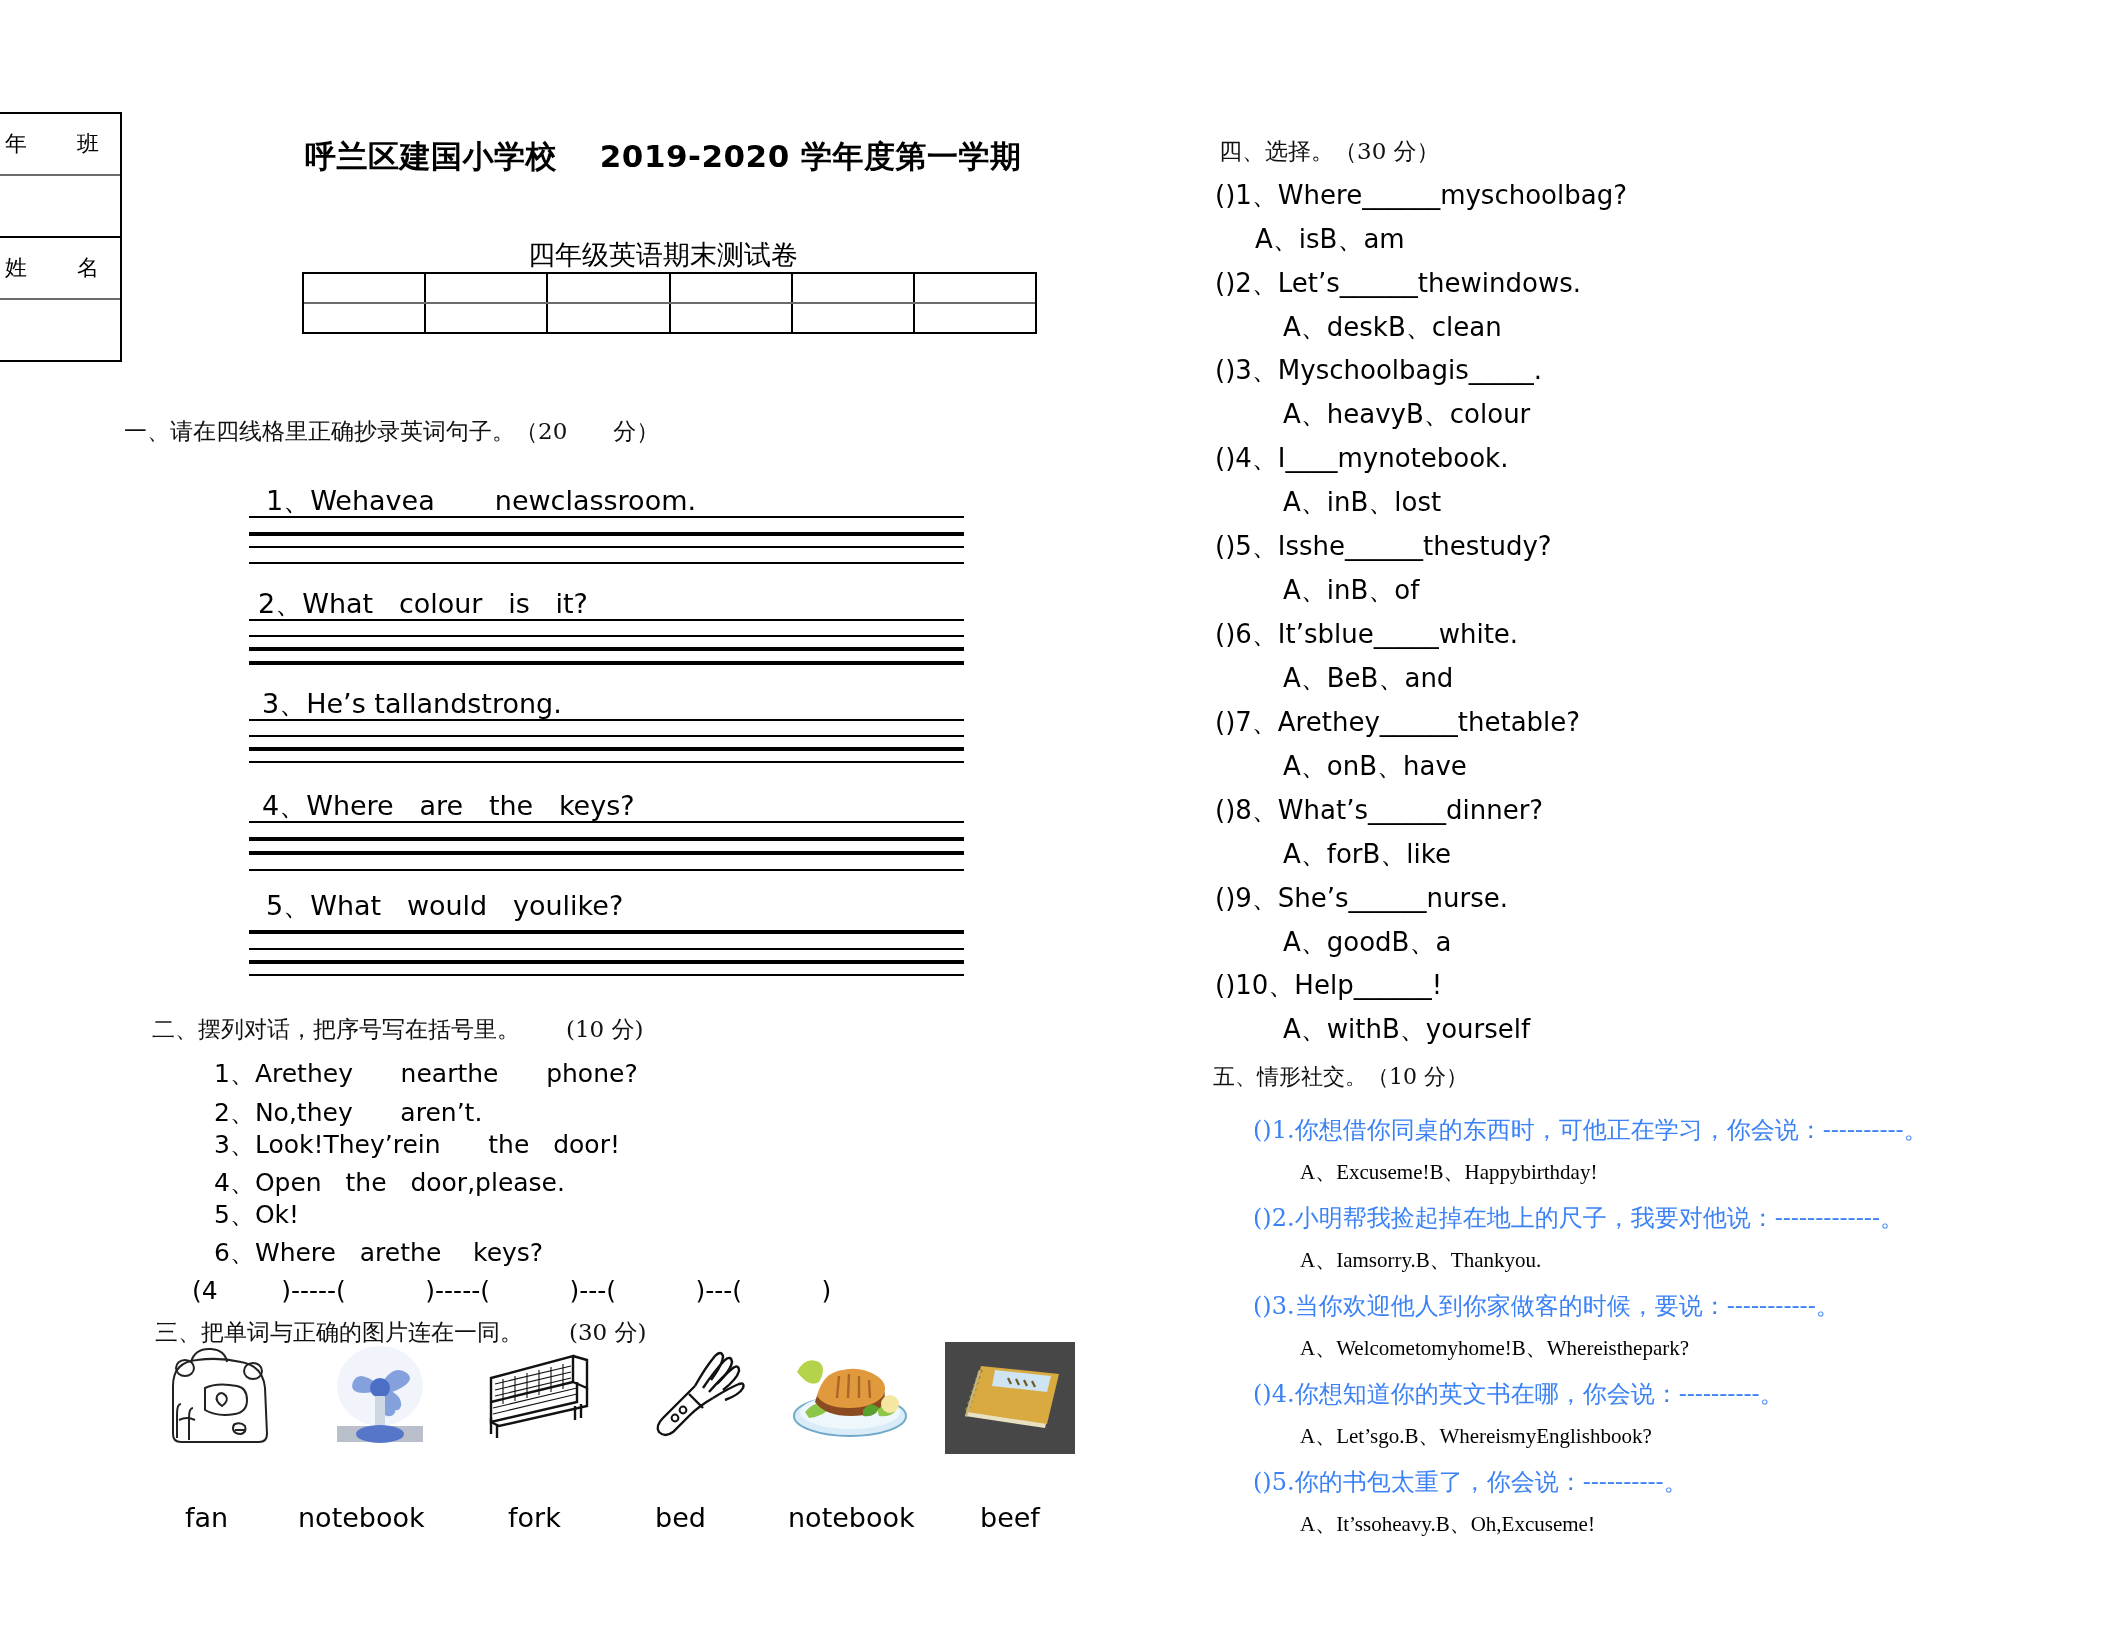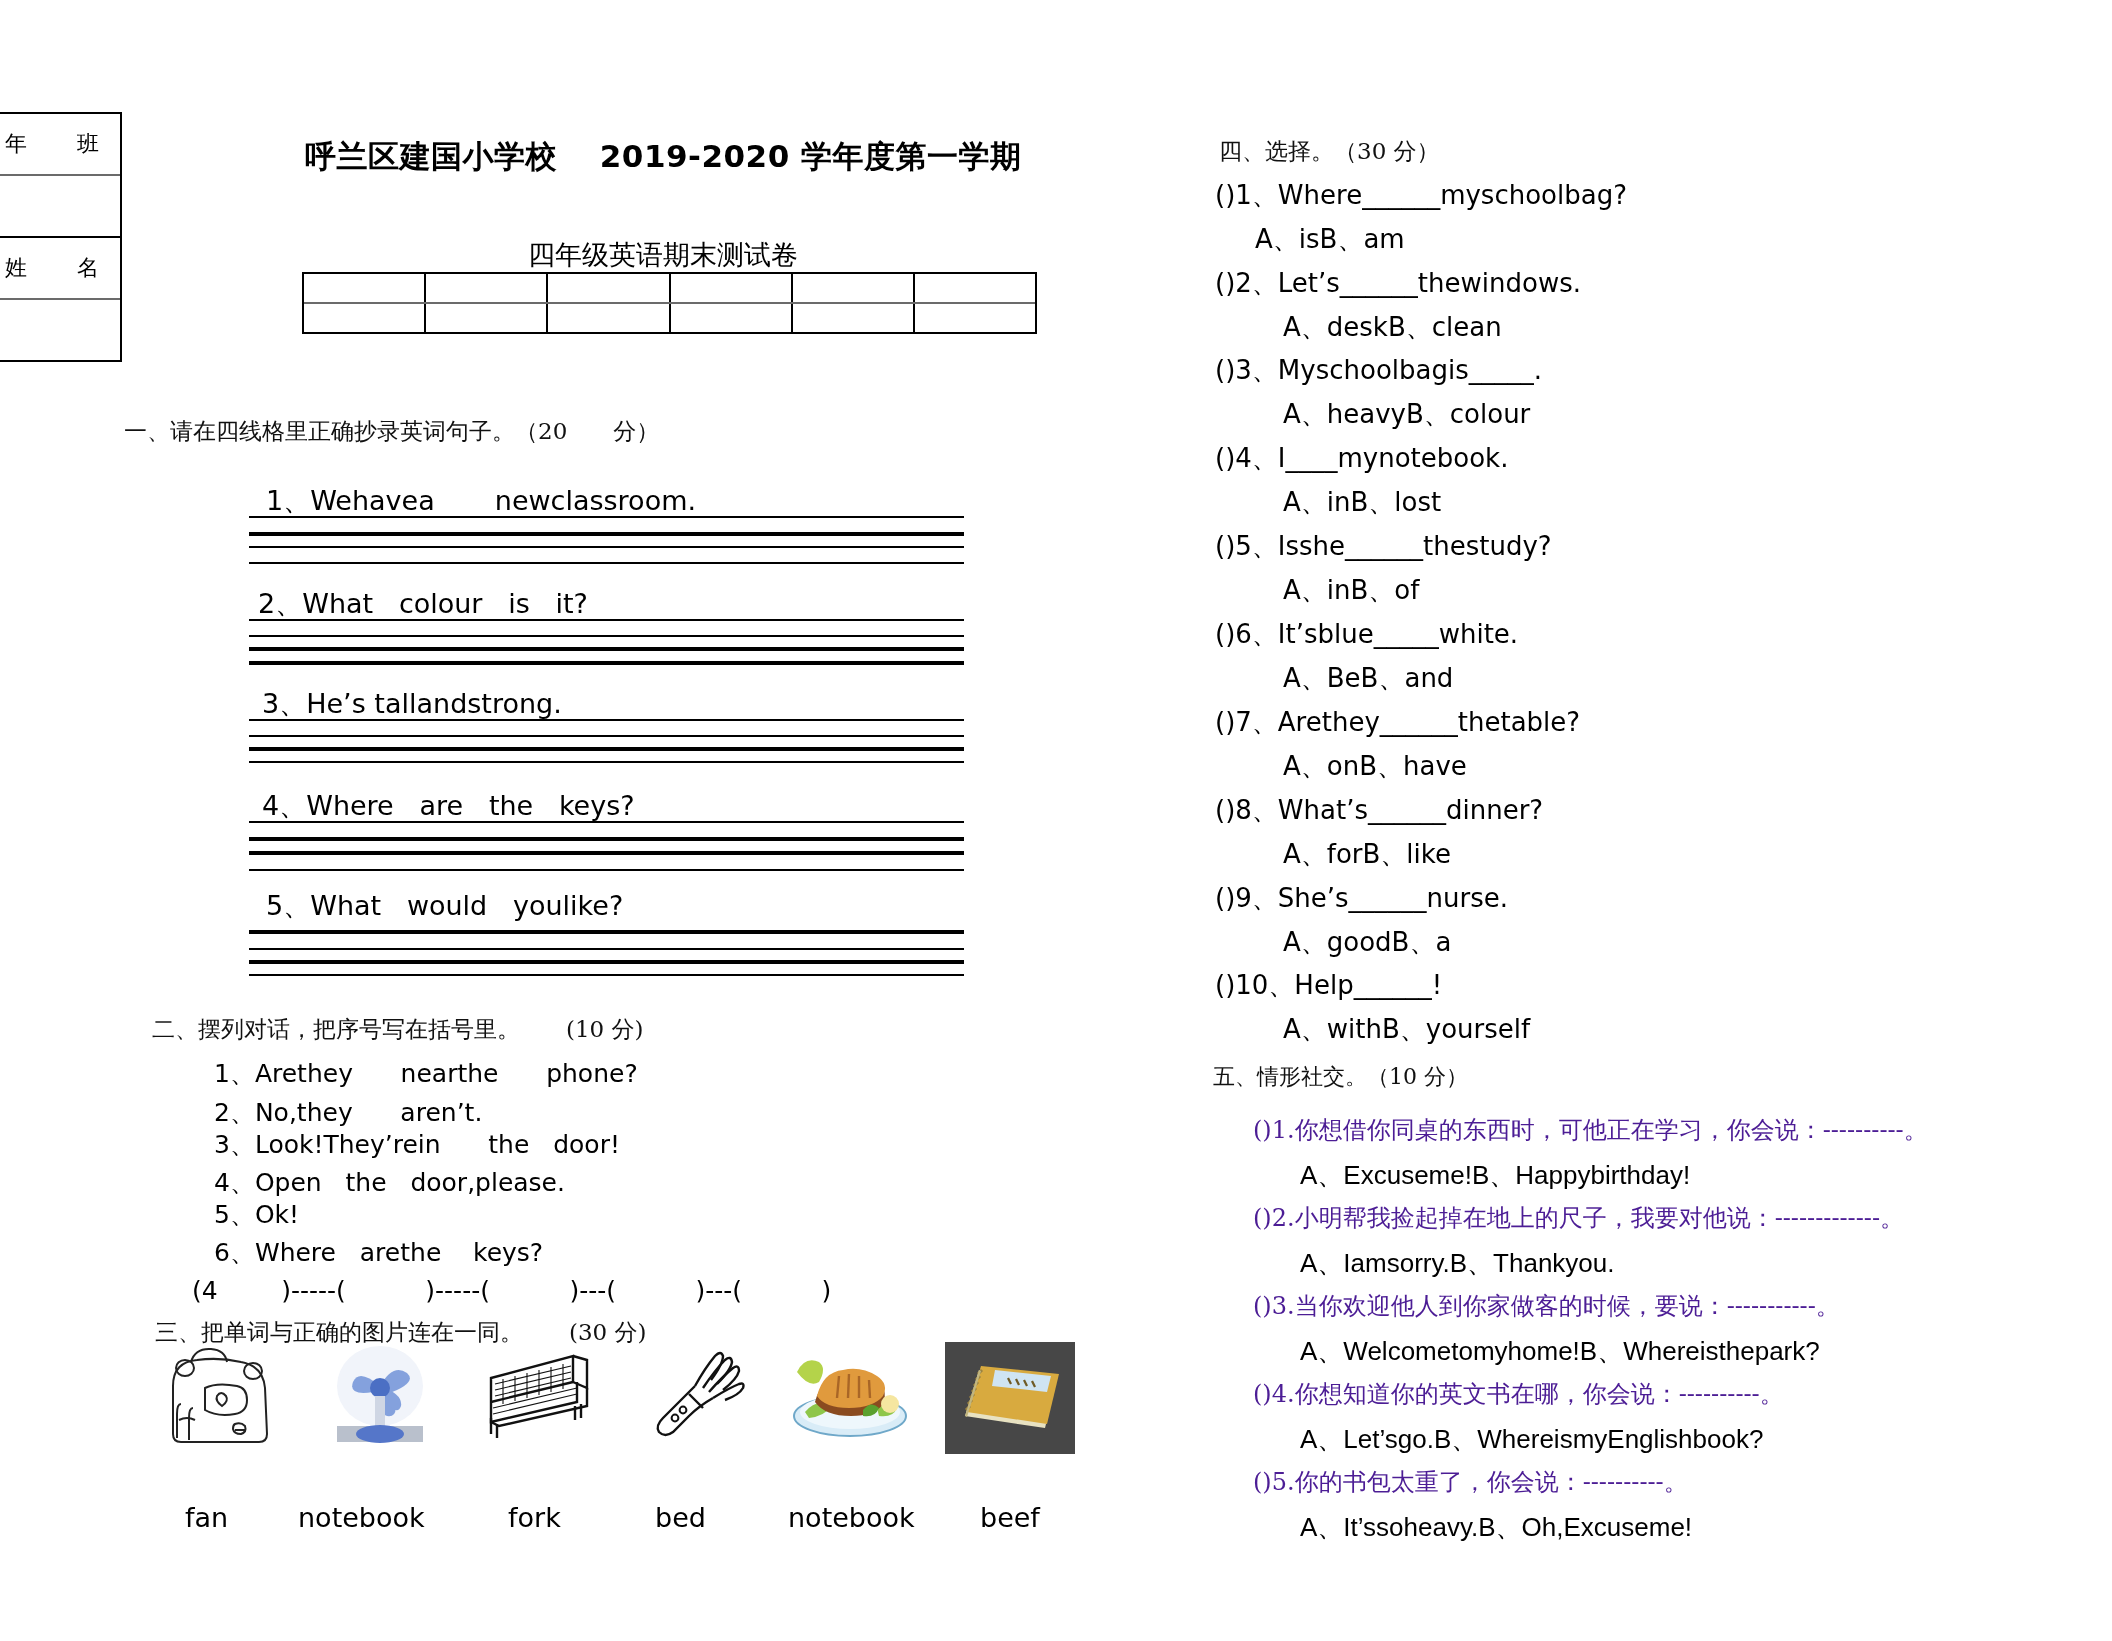--- a/index.html
+++ b/index.html
@@ -108,26 +108,26 @@
     font-size:26px;white-space:pre;
   }
   .ropt{
     position:absolute;
     font-family:"DejaVu Sans", sans-serif;
     font-size:26px;white-space:pre;
   }
   .s5q{
     position:absolute;
     font-family:"DejaVu Serif", serif;
-    font-size:24px;white-space:pre;color:#4c1d95;
+    font-size:24px;white-space:pre;color:#3b82f6;
   }
   .s5opt{
     position:absolute;
-    font-family:Liberation Sans, sans-serif;
-    font-size:26px;white-space:pre;
+    font-family:Liberation Serif, serif;
+    font-size:21px;white-space:pre;
   }
 </style>
 </head>
 <body>
 
 <div class="page">
 
   <div class="infobox">
     <div class="cell b1">
       <span class="lbl">年　班</span>

